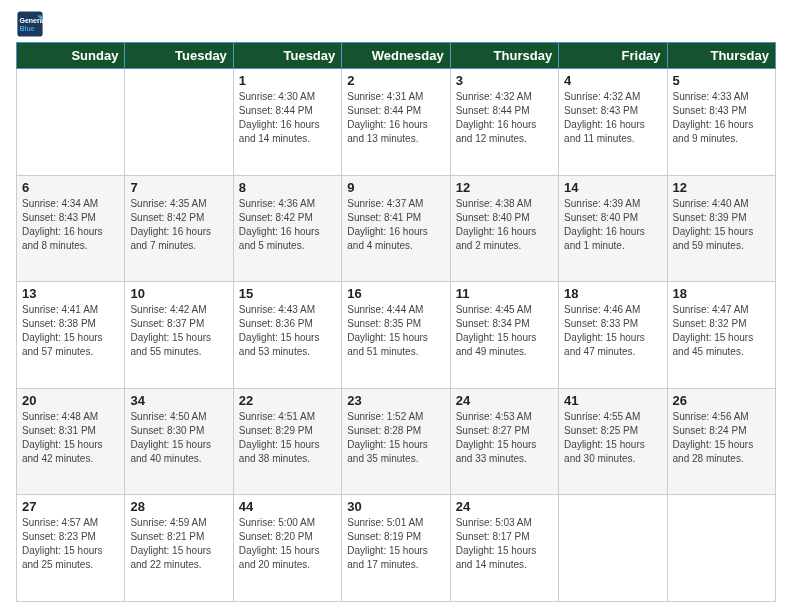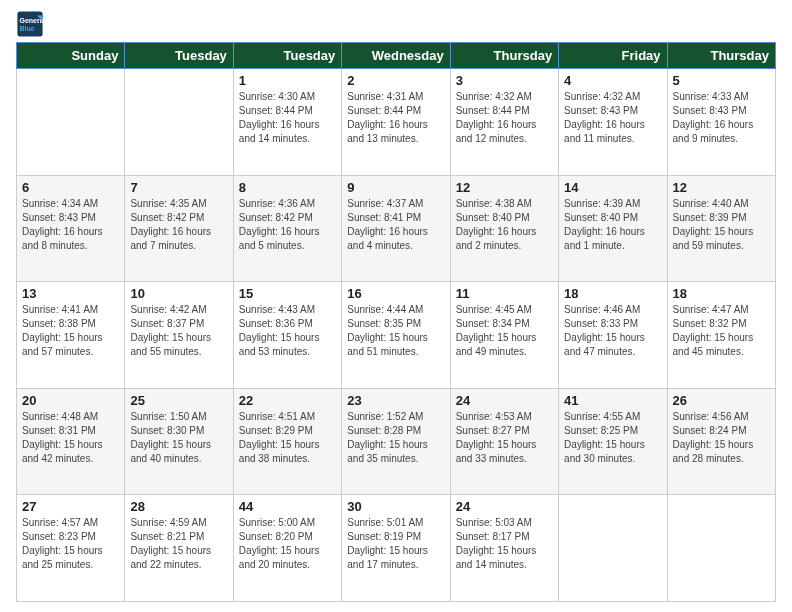--- a/index.html
+++ b/index.html
@@ -259,22 +259,22 @@
           </td>
         </tr>
         <tr>
           <td>
             <span class="day-num">20</span>
             <div class="day-info">Sunrise: 4:48 AM
 Sunset: 8:31 PM
 Daylight: 15 hours and 42 minutes.</div>
           </td>
           <td>
-            <span class="day-num">25</span>
-            <div class="day-info">Sunrise: 1:50 AM
+            <span class="day-num">34</span>
+            <div class="day-info">Sunrise: 4:50 AM
 Sunset: 8:30 PM
 Daylight: 15 hours and 40 minutes.</div>
           </td>
           <td>
             <span class="day-num">22</span>
             <div class="day-info">Sunrise: 4:51 AM
 Sunset: 8:29 PM
 Daylight: 15 hours and 38 minutes.</div>
           </td>
           <td>

